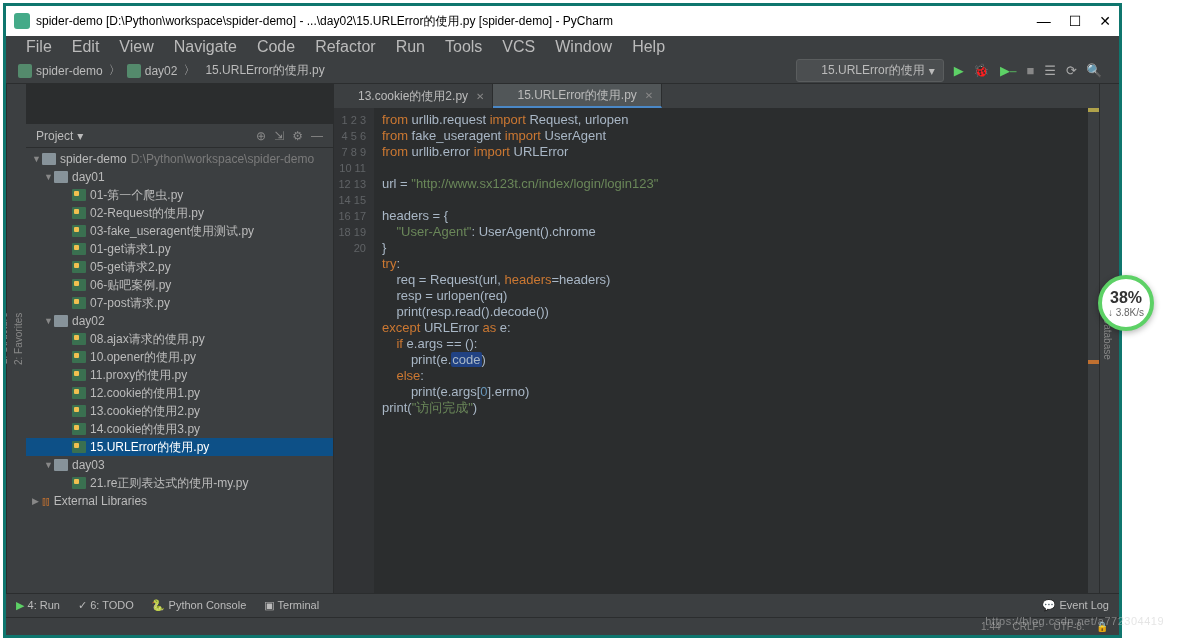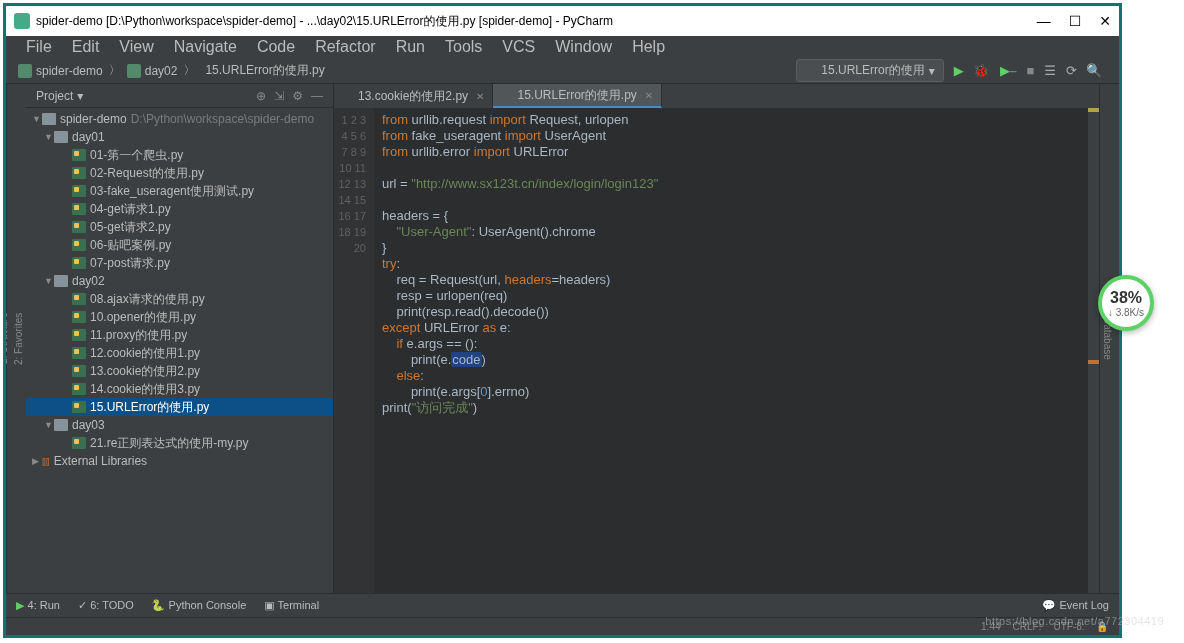--- a/index.html
+++ b/index.html
@@ -16,21 +16,21 @@
     .nav-bar .right { margin-left: auto; display: flex; align-items: center; gap: 10px; padding-right: 10px; }
     .nav-bar .run-sel { background: #4b4e50; border: 1px solid #5a5d5e; border-radius: 3px; padding: 2px 8px; display: flex; align-items: center; gap: 4px; }
     .nav-bar .play { color: #5dd166; font-size: 13px; }
     .nav-bar .bug { color: #5dd166; font-size: 13px; }
     .nav-bar .icn { color: #aaa; font-size: 13px; }
     .main { flex: 1; display: flex; background: #2b2d2e; overflow: hidden; }
     .left-rail { width: 20px; background: #3c3f41; border-right: 1px solid #2b2d2e; display: flex; flex-direction: column; align-items: center; color: #888; font-size: 10px; writing-mode: vertical-lr; transform: rotate(180deg); }
     .left-rail .tab { padding: 8px 2px; cursor: pointer; }
     .right-rail { width: 20px; background: #3c3f41; border-left: 1px solid #2b2d2e; display: flex; flex-direction: column; align-items: center; color: #888; font-size: 10px; writing-mode: vertical-lr; }
     .right-rail .tab { padding: 8px 2px; cursor: pointer; }
-    .project-panel { width: 308px; background: #3c3f41; border-right: 1px solid #2b2d2e; display: flex; flex-direction: column; }
+    .project-panel { width: 308px; background: #3c3f41; border-right: 1px solid #2b2d2e; display: flex; flex-direction: column; margin-top: 40px; }
     .panel-header { height: 24px; display: flex; align-items: center; padding: 0 10px; color: #bbb; font-size: 12px; border-bottom: 1px solid #2b2d2e; }
     .panel-header .arrow { margin-left: 4px; }
     .panel-header .tools { margin-left: auto; display: flex; gap: 8px; color: #888; font-size: 12px; }
     .tree { flex: 1; overflow-y: auto; color: #bbb; font-size: 12px; padding: 2px 0; }
     .tree-item { display: flex; align-items: center; height: 18px; padding: 0 6px; cursor: pointer; white-space: nowrap; }
     .tree-item.selected { background: #0d5087; color: #fff; }
     .tree-item .arrow { width: 10px; font-size: 9px; color: #888; }
     .tree-item .fic { width: 14px; height: 12px; margin-right: 4px; background: #87939a; border-radius: 1px; }
     .tree-item .pyic { width: 14px; height: 12px; margin-right: 4px; background: #3a7050; border-radius: 1px; position: relative; }
     .tree-item .pyic::after { content:""; position:absolute; left:2px; top:2px; width:5px; height:5px; background:#f0c050; border-radius:1px; }
@@ -148,21 +148,21 @@
             <span>02-Request的使用.py</span>
           </div>
         <div class="tree-item ind2">
             <span class="arrow"></span>
             <div class="pyic"></div>
             <span>03-fake_useragent使用测试.py</span>
           </div>
         <div class="tree-item ind2">
             <span class="arrow"></span>
             <div class="pyic"></div>
-            <span>04-get请求1.py</span>
+            <span>01-get请求1.py</span>
           </div>
         <div class="tree-item ind2">
             <span class="arrow"></span>
             <div class="pyic"></div>
             <span>05-get请求2.py</span>
           </div>
         <div class="tree-item ind2">
             <span class="arrow"></span>
             <div class="pyic"></div>
             <span>06-贴吧案例.py</span>

